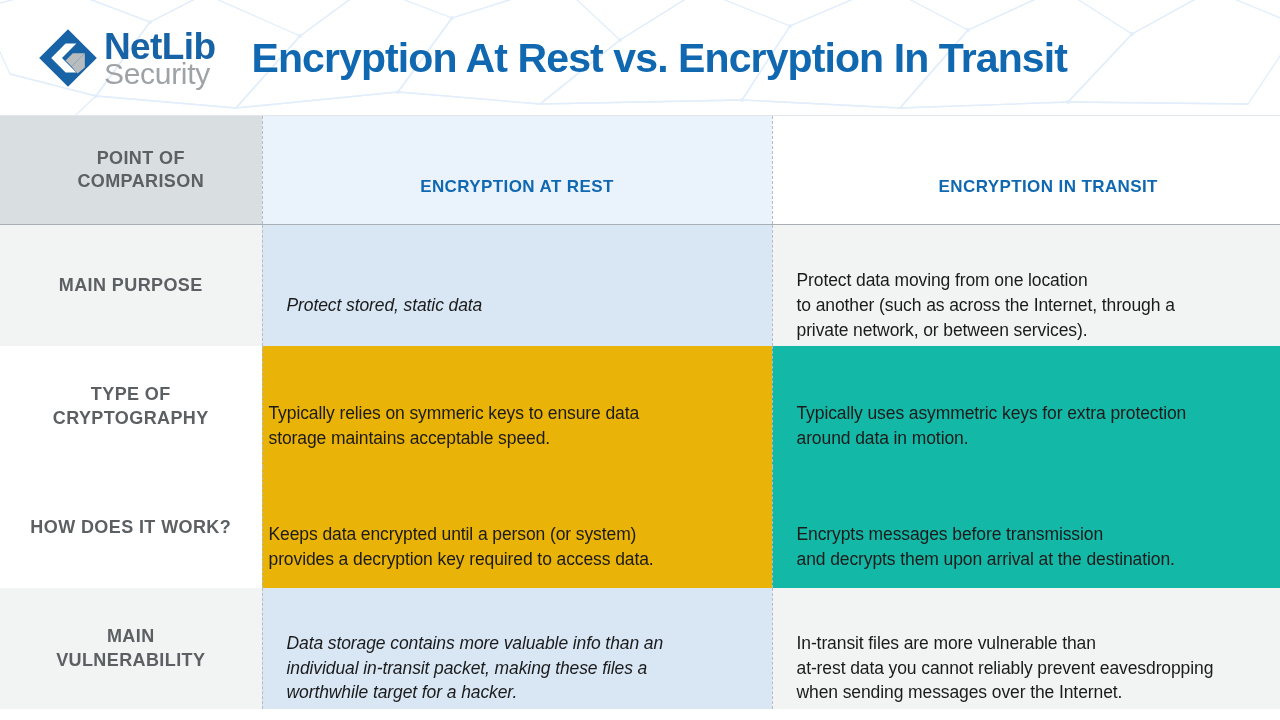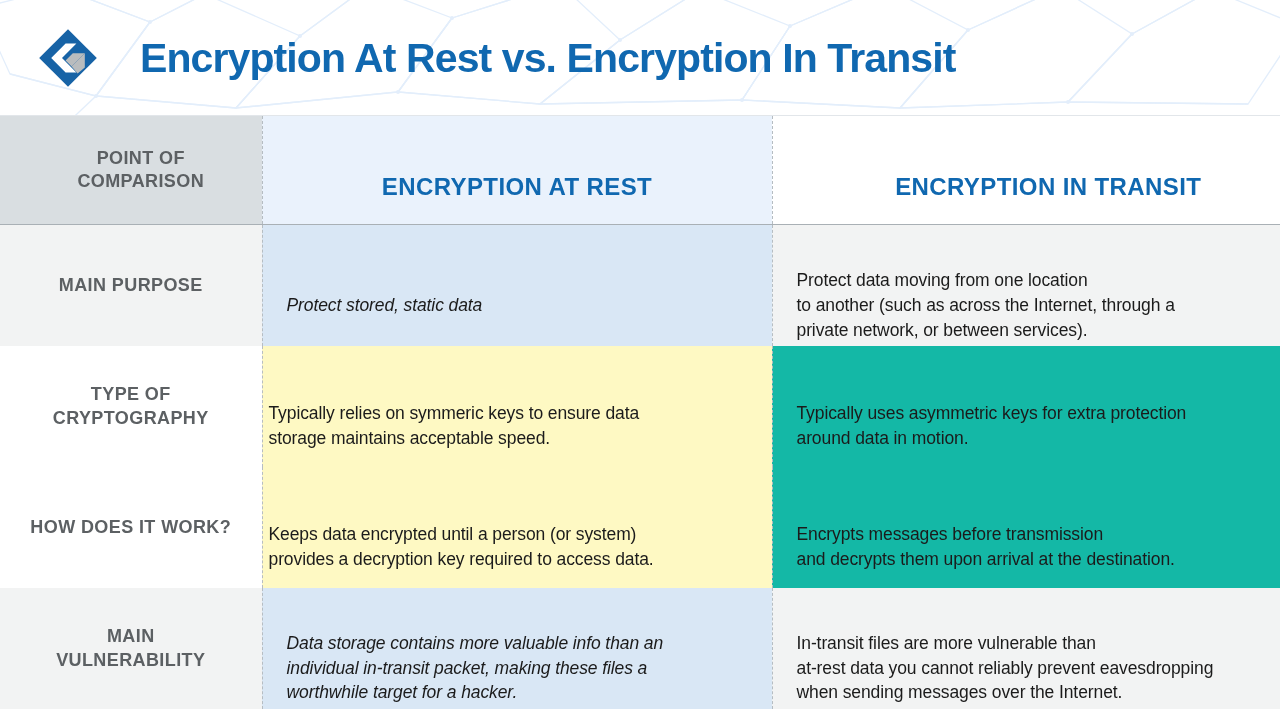--- a/index.html
+++ b/index.html
@@ -128,21 +128,21 @@
   }
   .head-label-text {
     font-size: 18px;
     font-weight: bold;
     color: #5c6063;
     letter-spacing: 0.4px;
     line-height: 1.3;
     margin-left: 20px;
   }
   .head-col-text {
-    font-size: 24px;
+    font-size: 17px;
     font-weight: bold;
     color: #1068b0;
     letter-spacing: 0.4px;
     margin-top: 34px;
   }
 
   
   tr.body-row td { height: 121px; }
   td.cell-label {
     text-align: center;
@@ -159,21 +159,21 @@
     padding: 0 18px 0 24px;
     box-sizing: border-box;
   }
 
   
   tr.shade td.cell-label   { background: #f2f3f3; text-align: center; }
   tr.shade td.cell-rest    { background: #d9e7f5; font-style: italic; }
   tr.shade td.cell-transit { background: #f2f3f3; }
 
   tr.plain td.cell-label   { background: #ffffff; }
-  tr.plain td.cell-rest    { background: #fef9c3; padding-left: 6px; }
+  tr.plain td.cell-rest    { background: #eab308; padding-left: 6px; }
   tr.plain td.cell-transit { background: #14b8a6; }
 
   .cell-label-text {
     font-size: 18px;
     font-weight: bold;
     color: #5c6063;
     letter-spacing: 0.4px;
     line-height: 1.35;
   }
   .cell-body-text {
@@ -236,20 +236,24 @@
 
     <div class="header-inner">
 
       <div class="logo">
         <svg class="logo-mark" viewBox="0 0 100 100" aria-hidden="true">
           <polygon points="50,2 98,50 50,98 2,50" fill="#1763a6"></polygon>
           <path d="M64 26 L40 50 L64 74 L46 74 L22 50 L46 26 Z" fill="#ffffff"></path>
           <path d="M78 42 L56 64 L46 54 L58 42 Z" fill="#b9bcbe"></path>
           <path d="M56 64 L78 42 L78 66 L66 76 Z" fill="#b9bcbe"></path>
         </svg>
+        <div class="logo-words">
+          <span class="logo-word-top">NetLib</span>
+          <span class="logo-word-bottom">Security</span>
+        </div>
       </div>
 
       <h1 class="header-title">Encryption At Rest vs. Encryption In Transit</h1>
     </div>
   </div>
 
   <table class="table">
     <colgroup>
       <col class="col-label">
       <col class="col-rest">

